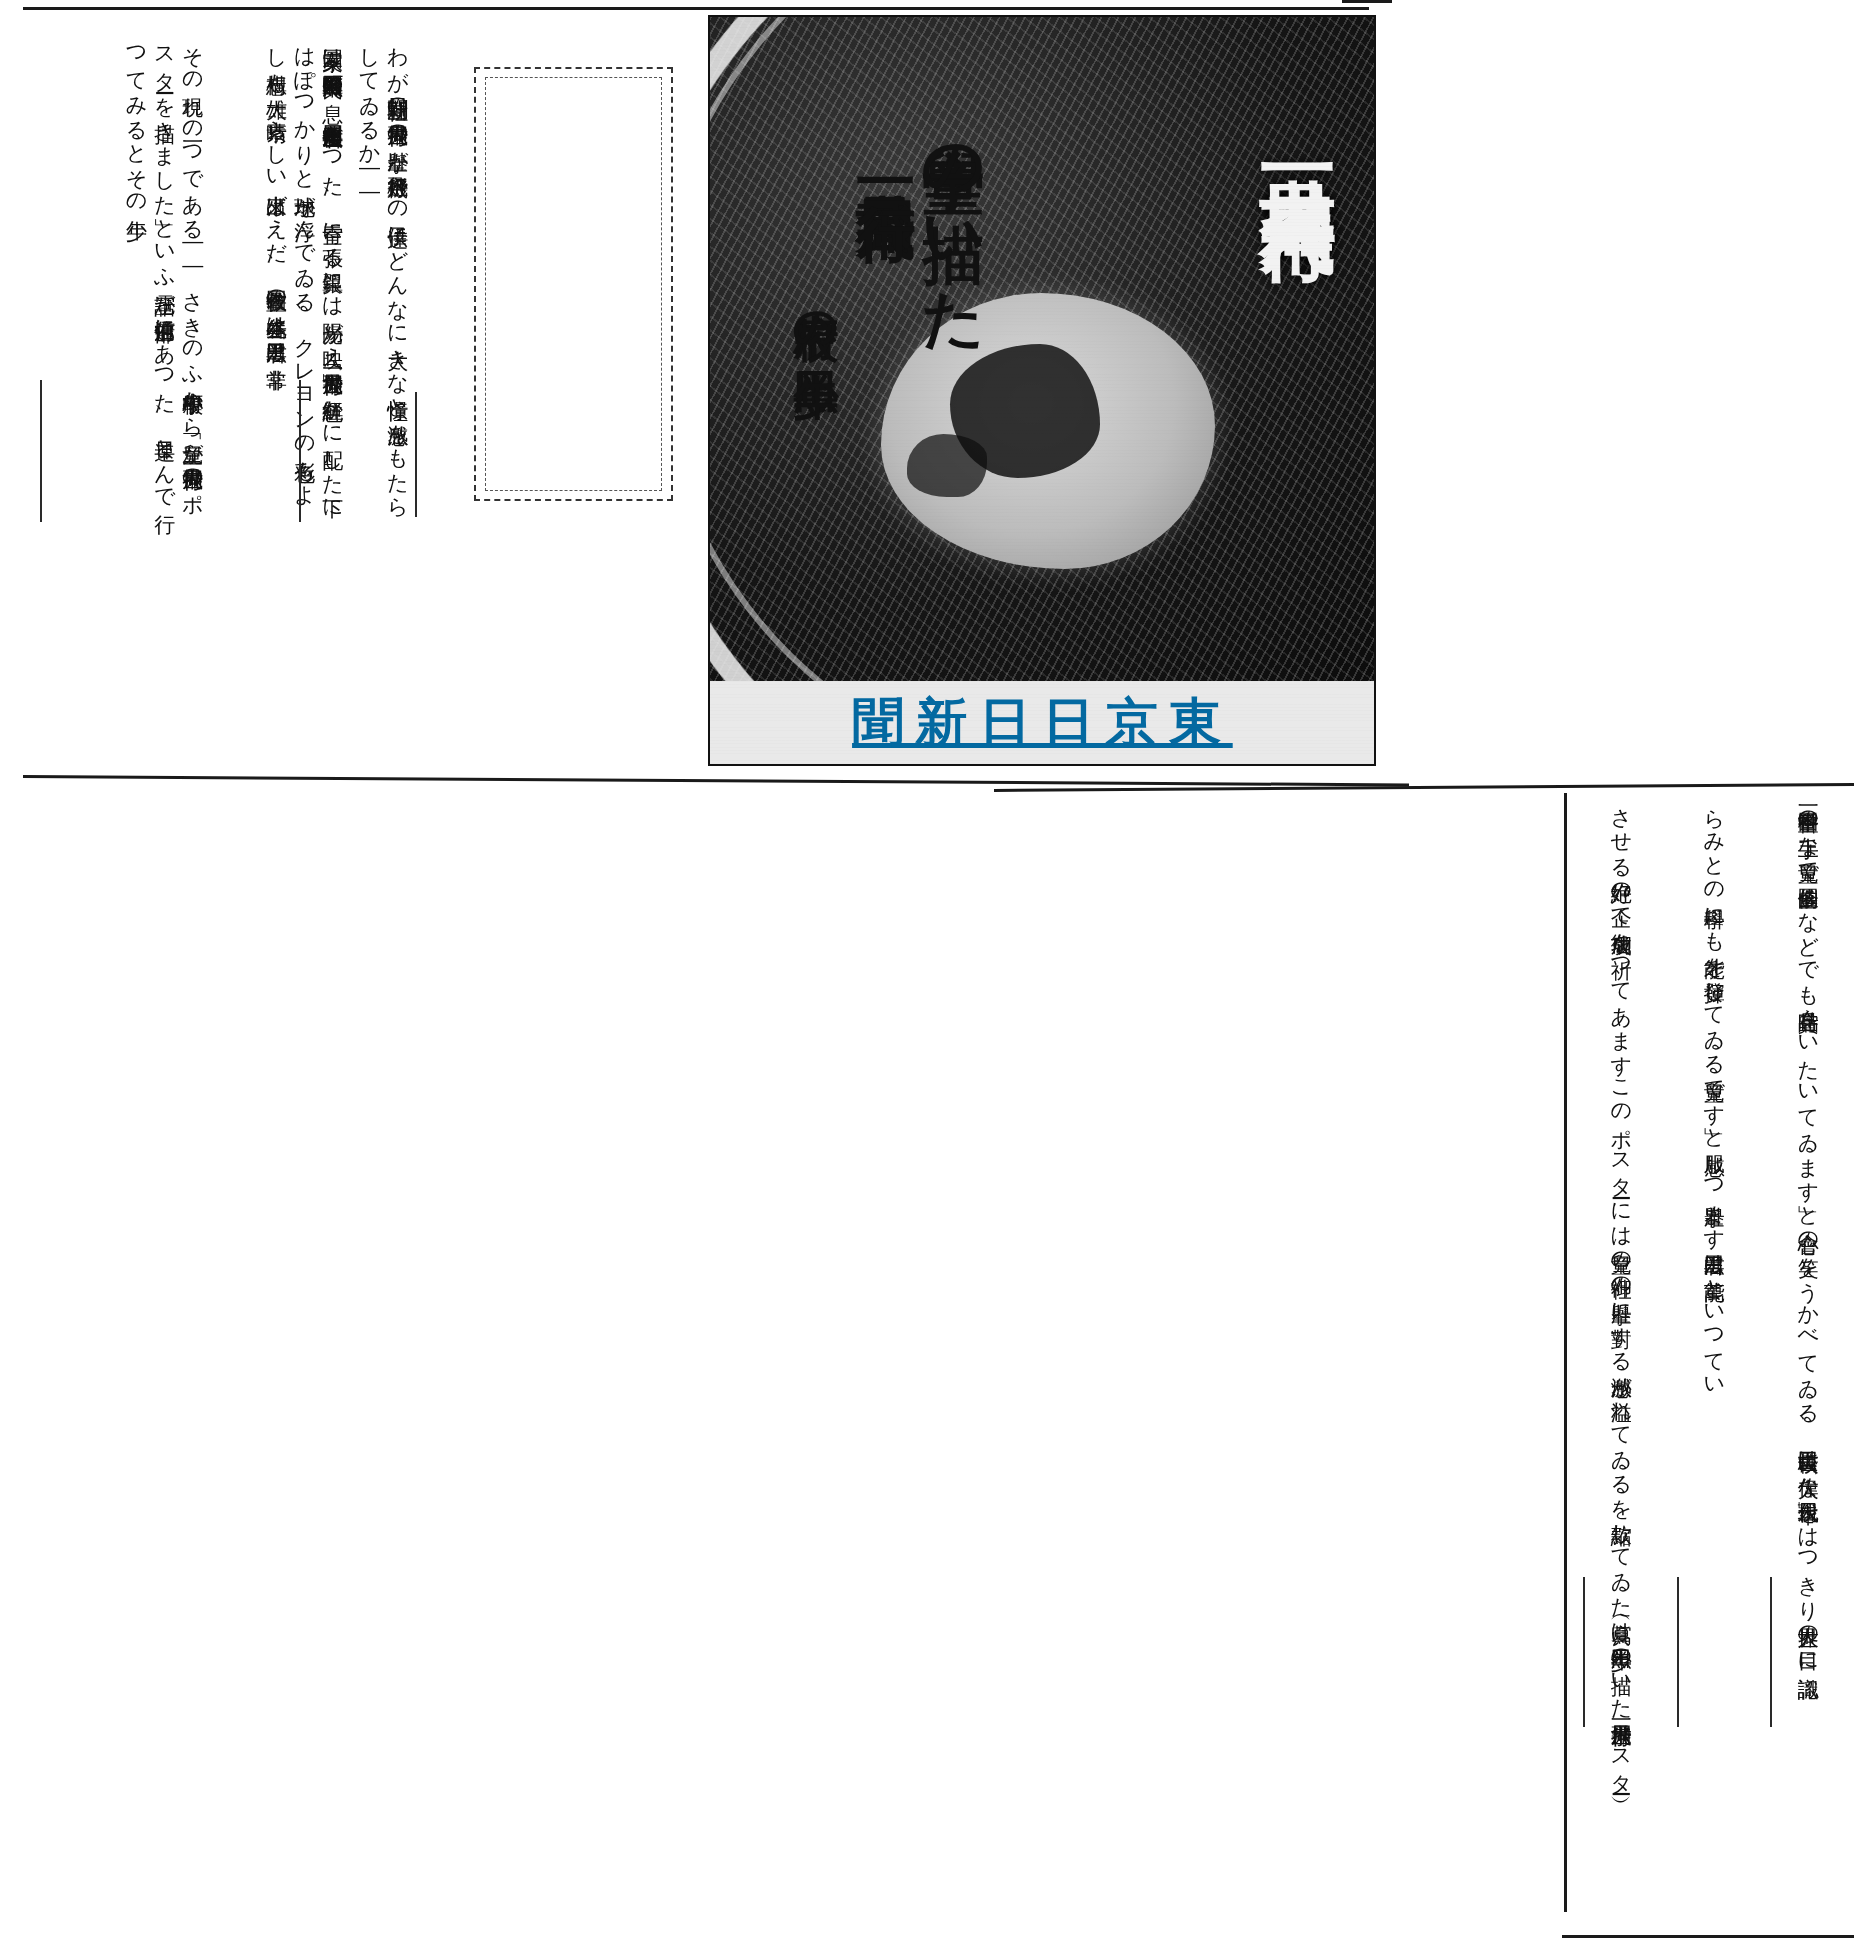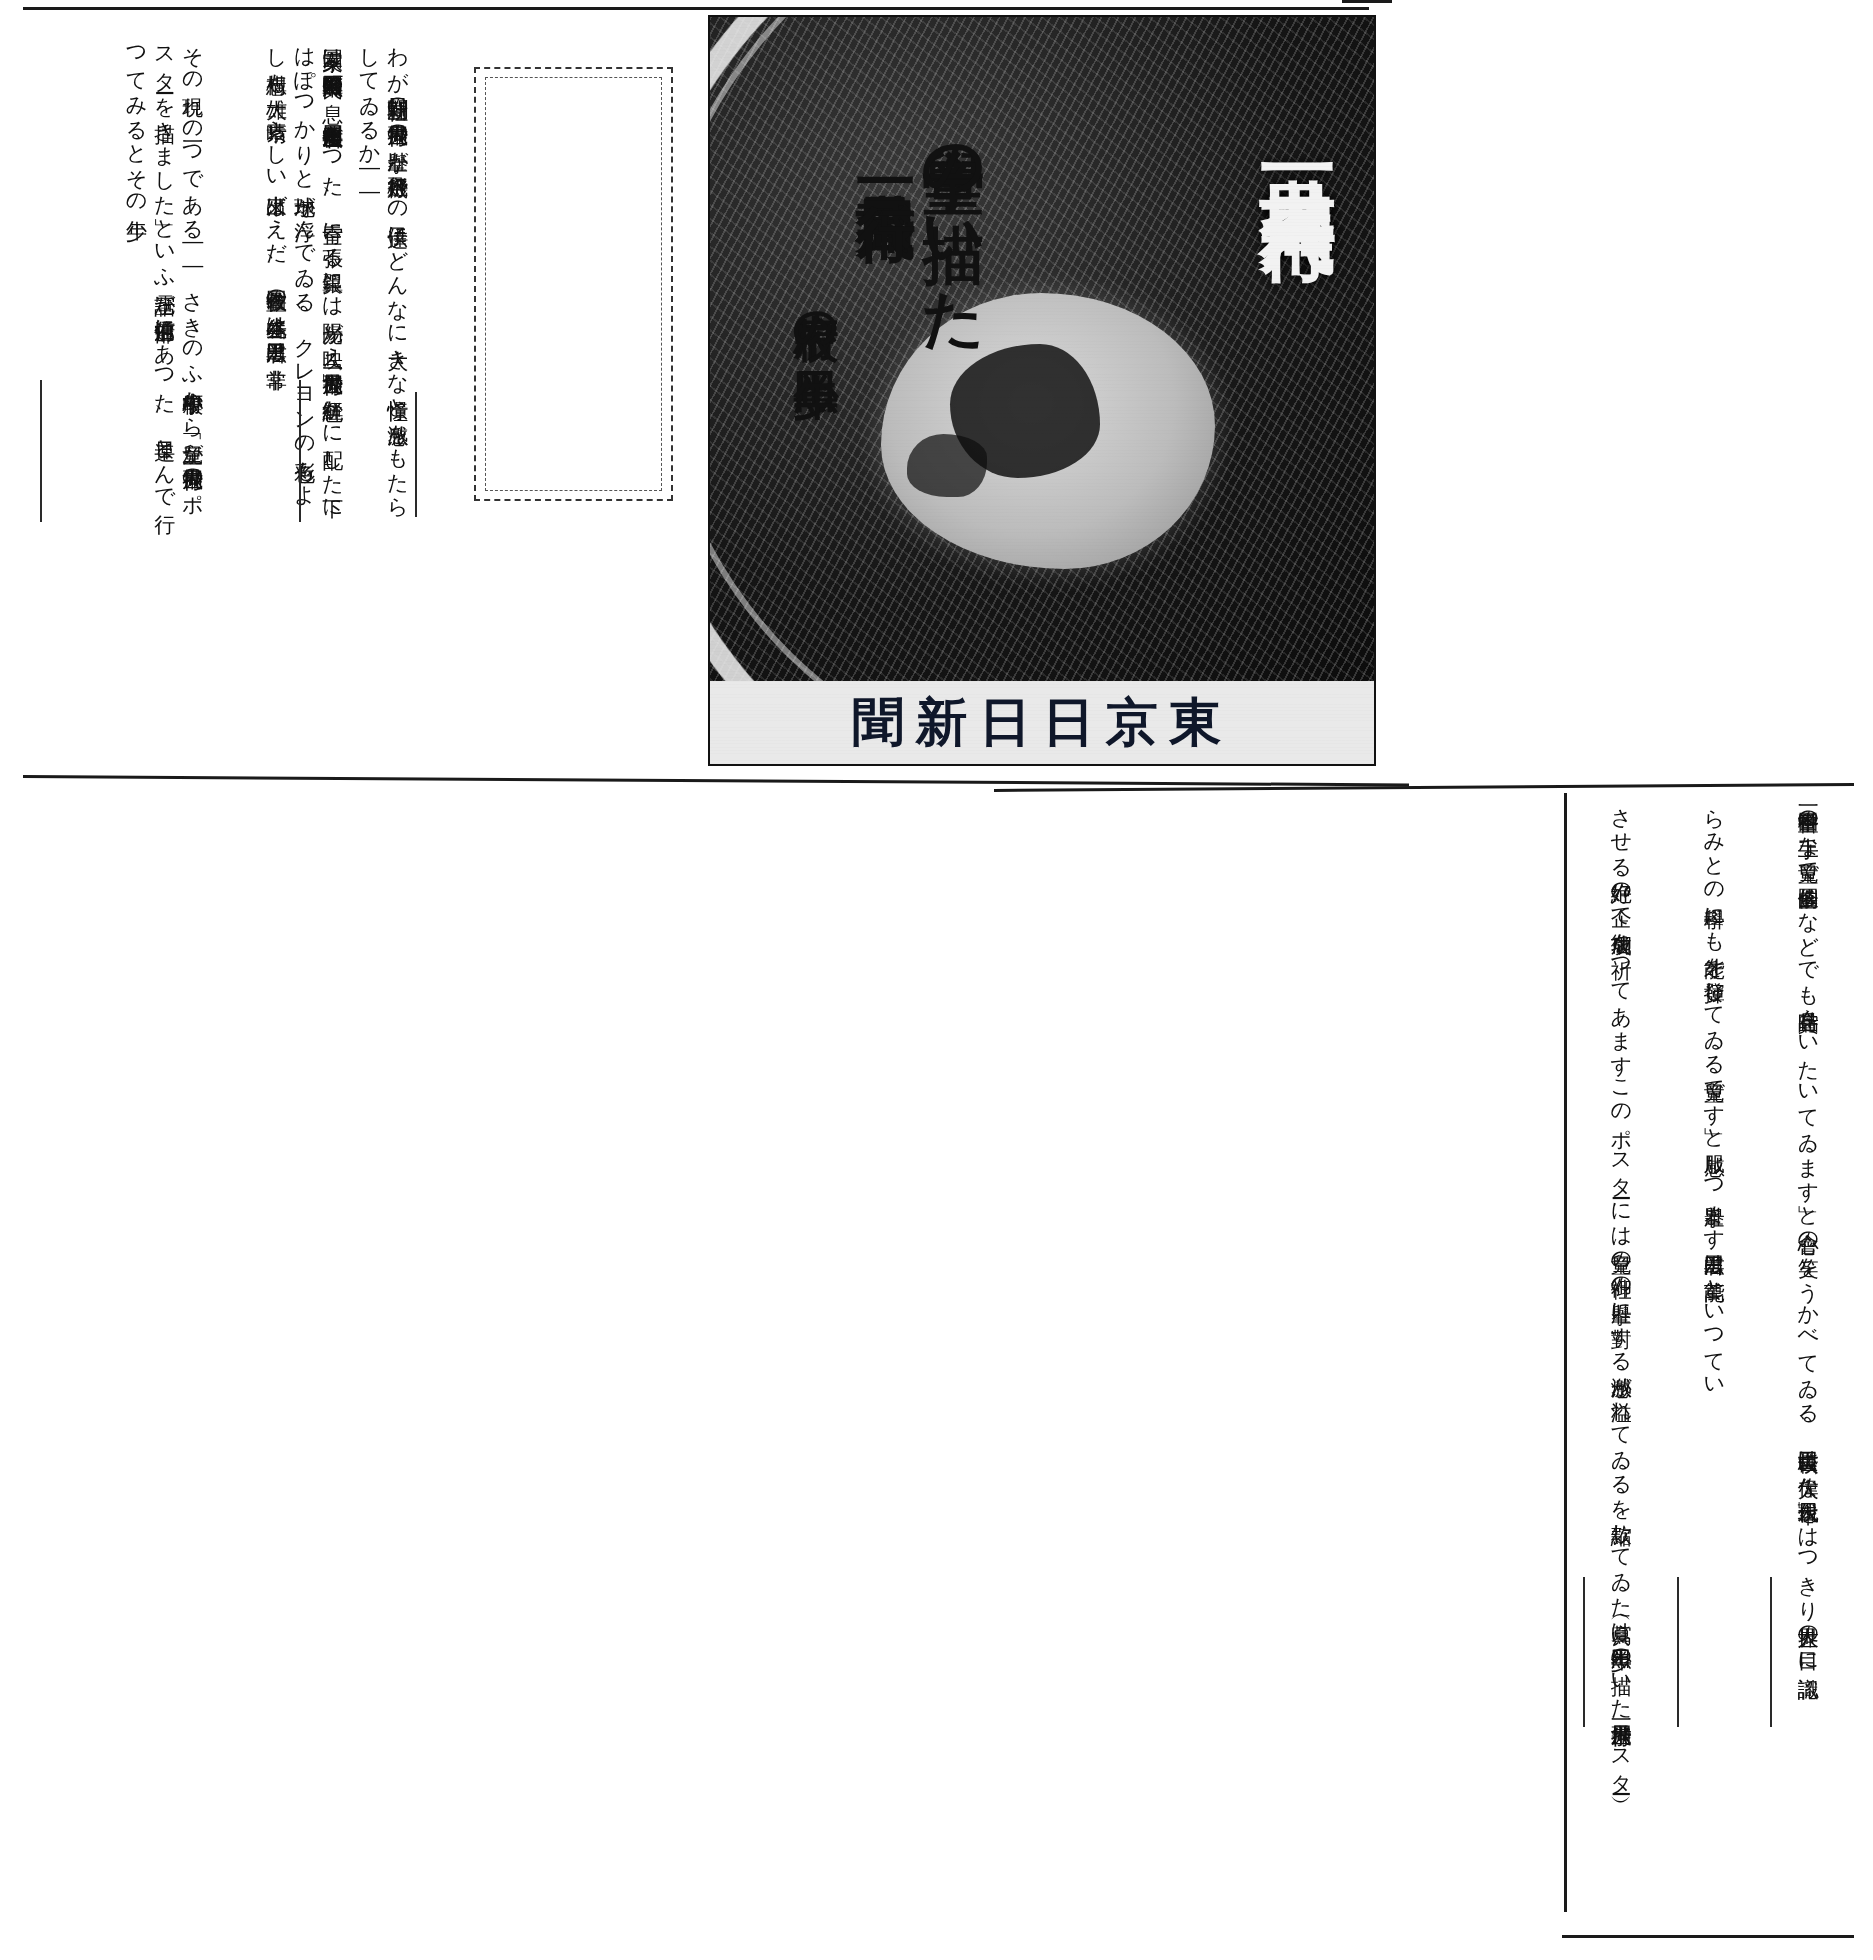--- a/index.html
+++ b/index.html
@@ -212,26 +212,27 @@
     left: 0;
     bottom: 0;
     width: 100%;
     height: 83px;
     background: #e9e9e9;
     display: flex;
     align-items: center;
     justify-content: center;
   }
   #poster-photo .poster-footer span {
-    color: #0f172a;
+    color: #0369a1;
     font-size: 52px;
     font-weight: 700;
     letter-spacing: 0.22em;
     direction: rtl;
     unicode-bidi: bidi-override;
+    text-decoration: underline;
   }
 
   
   #clipping-bottom {
     position: absolute;
     left: 1570px;
     top: 776px;
     width: 284px;
     height: 1169px;
   }

